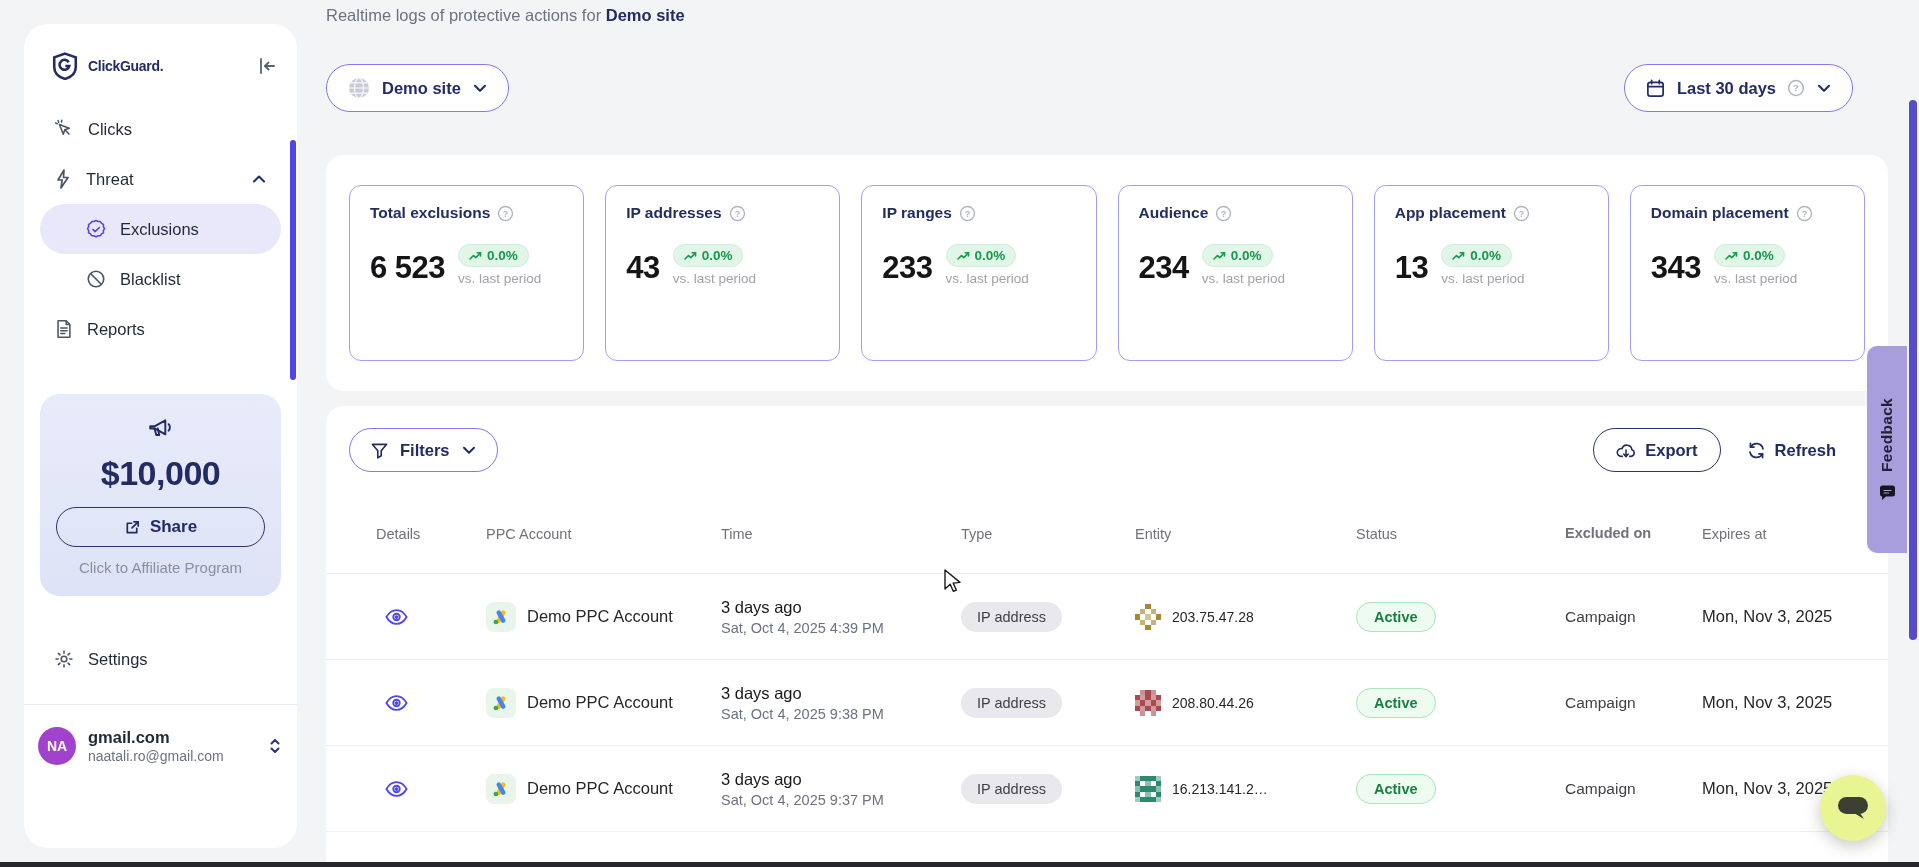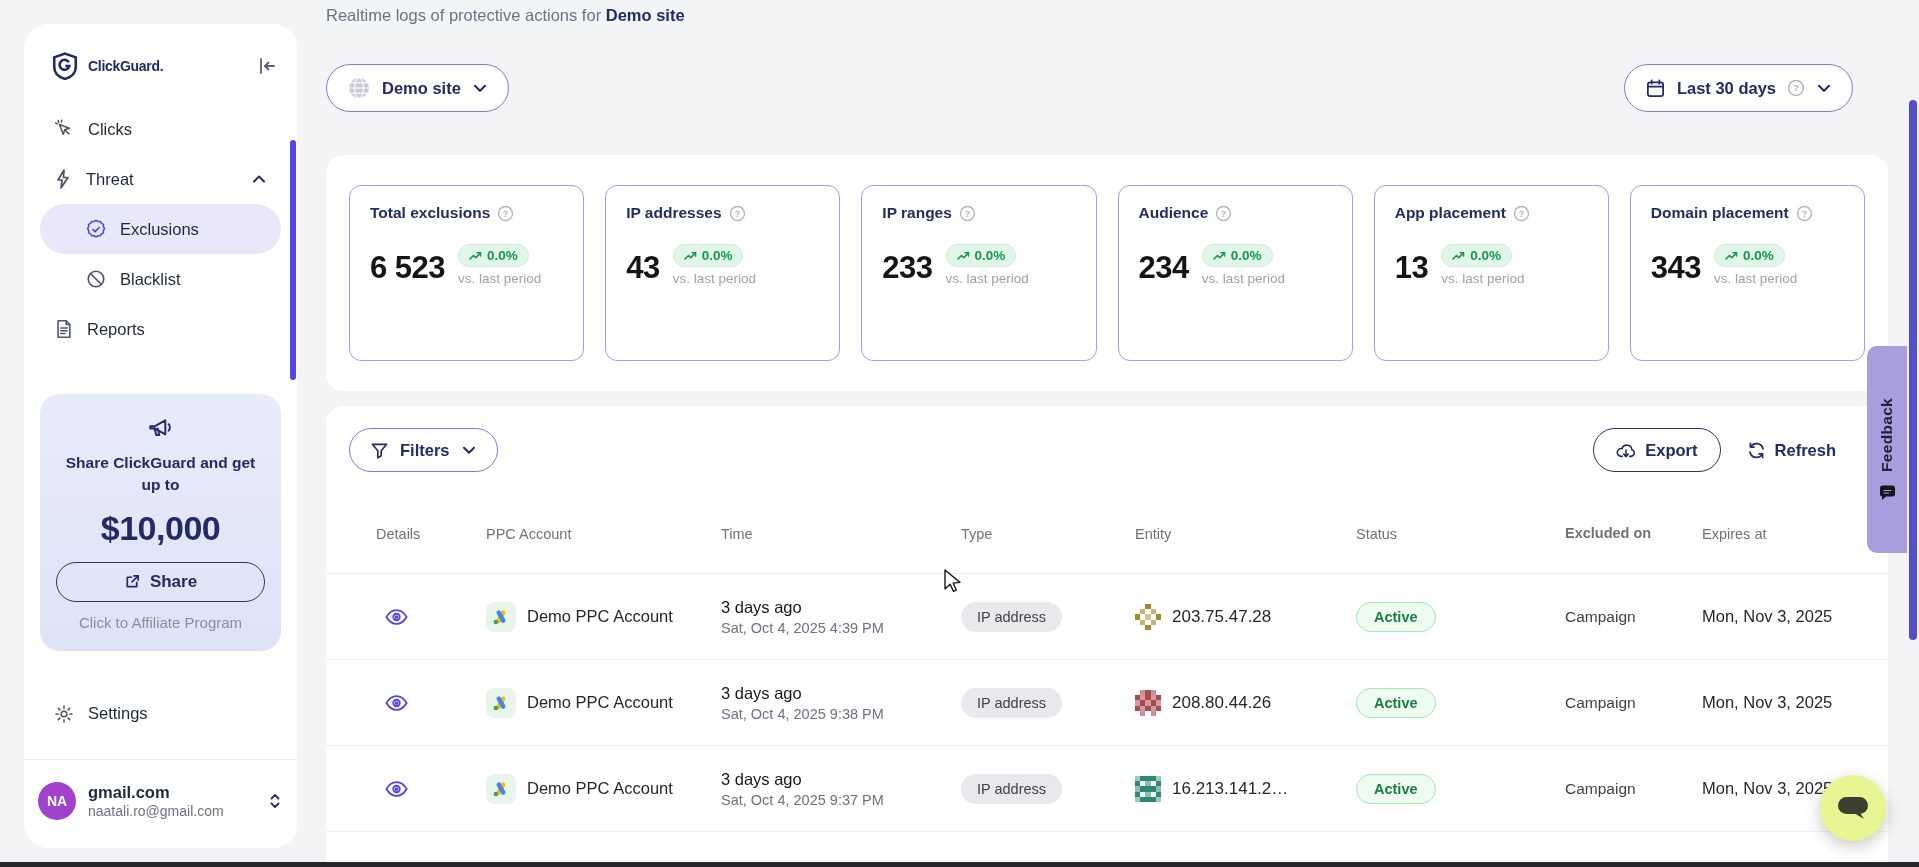--- a/index.html
+++ b/index.html
@@ -116,21 +116,21 @@
   .tgrid > div { justify-self:start; }
   .thead { margin-top:22px; height:80px; color:#71717a; font-size:14.5px; border-bottom:1px solid #ededf0; }
   .th-wrap { max-width:88px; line-height:1.4; display:inline-block;font-weight:bold; }
   .trow { height:86px; border-bottom:1px solid #efeff2; }
   .eye-cell { color:#4f46e5; margin-left:8px; cursor:pointer; }
   .ppc-cell { display:flex; align-items:center; gap:11px; font-size:16.5px; font-weight:500; color:#27272a; }
   .ads-chip { width:30px; height:30px; border-radius:8px; background:#e9f5ea; display:flex; align-items:center; justify-content:center; flex:none; }
   .time-rel { font-size:16.5px; font-weight:500; color:#18181b; }
   .time-full { font-size:14.5px; color:#6b7280; margin-top:3px; }
   .type-badge { background:#e9e9ed; border-radius:999px; padding:7px 16px; font-size:14.5px; color:#3f3f46; }
-  .entity-cell { display:flex; align-items:center; gap:11px; font-size:17px; font-weight:500; color:#27272a; }
+  .entity-cell { display:flex; align-items:center; gap:11px; font-size:14px; font-weight:500; color:#27272a; }
   .status-badge {
     background:#edfbf0; border:1.2px solid #a9e6ba; color:#1b7f42; border-radius:999px;
     padding:6px 17px; font-size:14.5px; font-weight:600;
   }
   .excluded-cell { font-size:15.5px; color:#3f3f46; }
   .expires-cell { font-size:16.5px; font-weight:500; color:#27272a; }
 
   
   .feedback-tab {
     position:absolute; right:12px; top:346px; width:40px; height:207px;
@@ -233,21 +233,20 @@
   </nav>
 
   <div class="promo">
     <span class="promo-icon">
       <svg width="28" height="26" viewBox="0 0 26 24" fill="none" stroke="#222b63" stroke-width="1.8" stroke-linejoin="round" stroke-linecap="round">
         <path d="M3 9.5 H7 L17 4 V17 L7 11.5 H3 Z"></path>
         <path d="M7 11.5 L8.6 17.5 H11.4 L10 11.5"></path>
         <path d="M20 7.5 C21.6 8.3 21.6 12.7 20 13.5"></path>
       </svg>
     </span>
-    <div class="promo-headline">Share ClickGuard and get up to</div>
     <div class="promo-amount">$10,000</div>
     <button class="promo-share">
       <span>
         <svg width="17" height="17" viewBox="0 0 18 18" fill="none" stroke="#222b63" stroke-width="1.8" stroke-linecap="round" stroke-linejoin="round">
           <path d="M8 4.5 H3.5 V14.5 H13.5 V10"></path>
           <path d="M10.5 3 H15 V7.5"></path>
             <path d="M15 3 L8.5 9.5"></path>
         </svg>
       </span>
       <span>Share</span>

